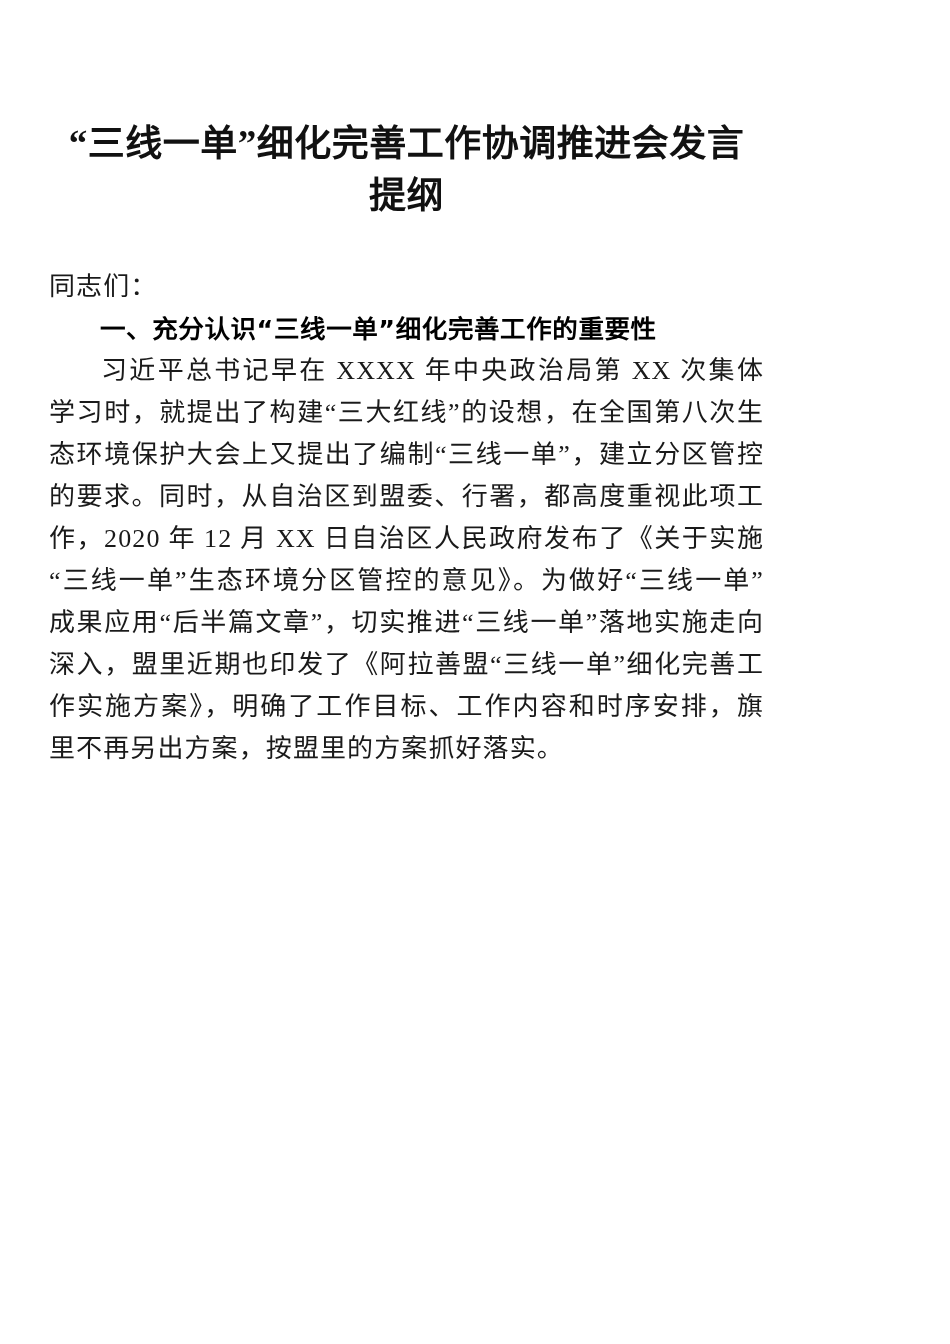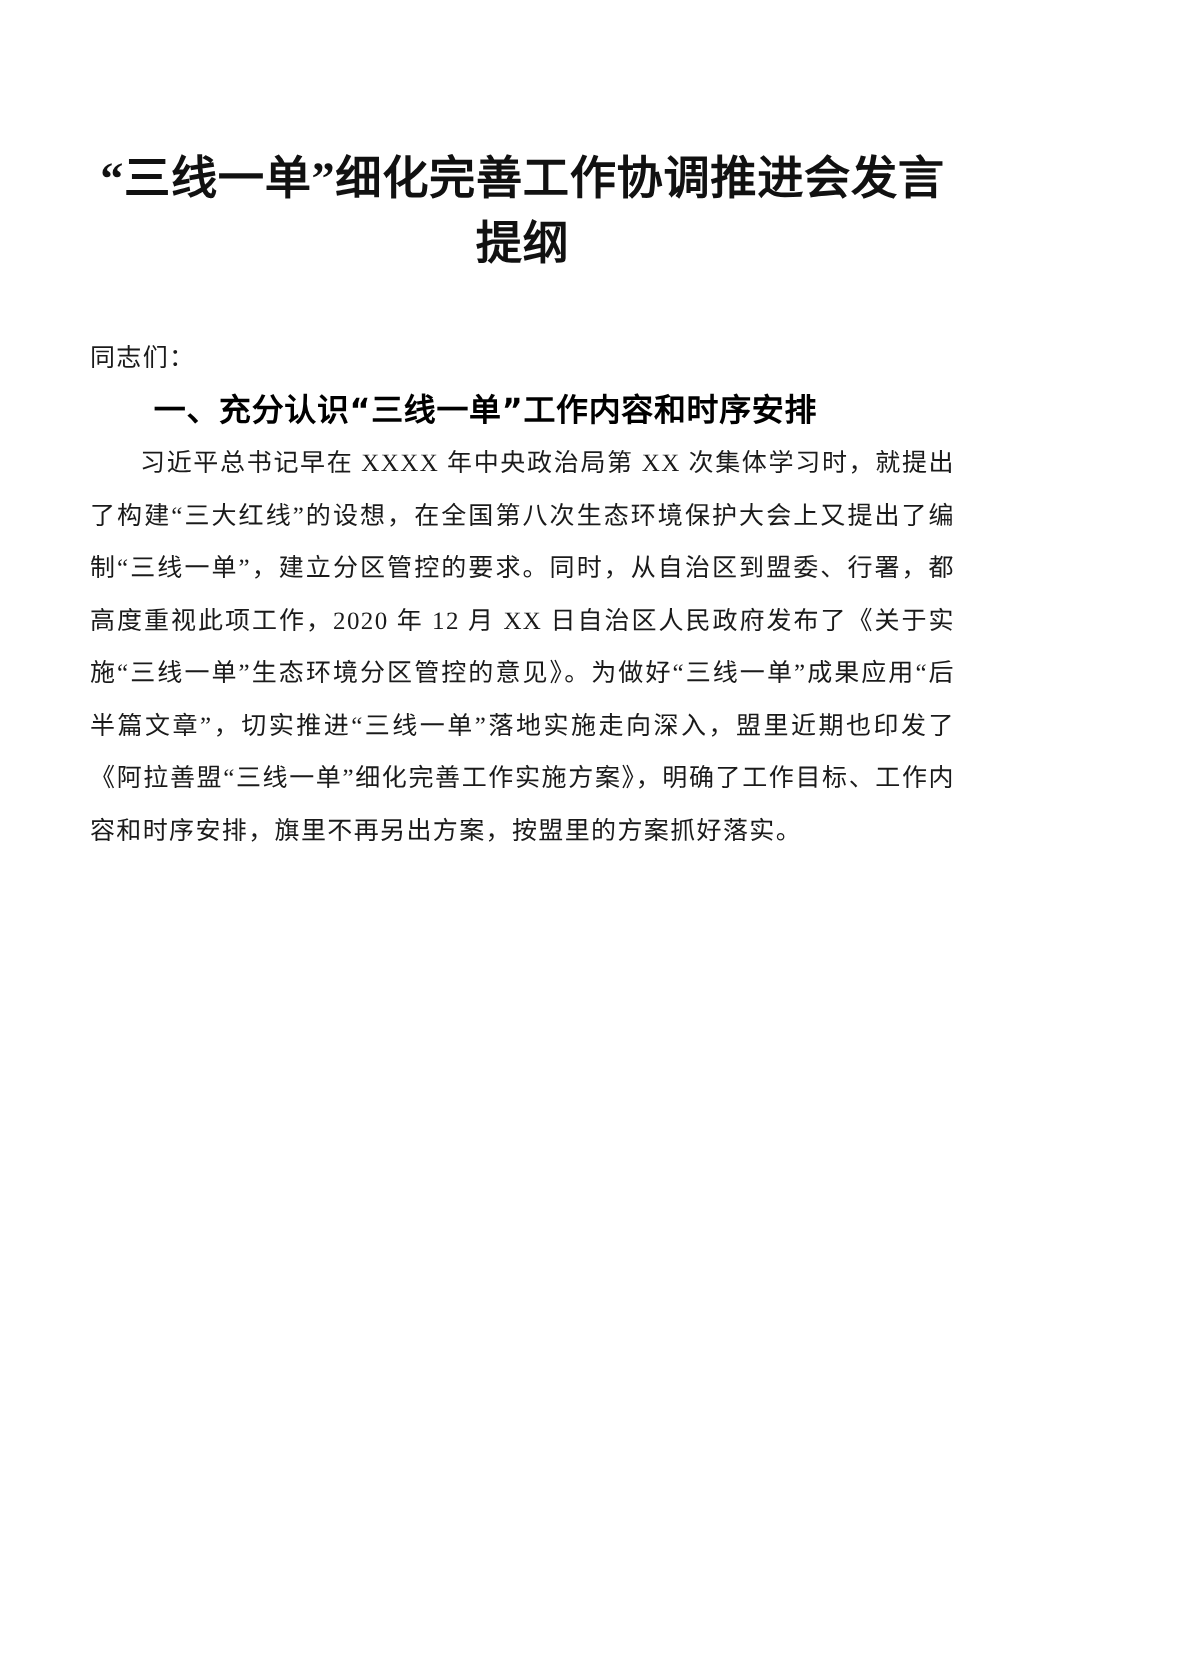--- a/index.html
+++ b/index.html
@@ -16,21 +16,21 @@
     color: #000000;
     -webkit-font-smoothing: antialiased;
   }
 
   .page {
     position: relative;
     width: 869px;
     height: 1344px;
     background: #ffffff;
     box-sizing: border-box;
-    padding: 118px 105px 0 72px;
+    padding: 118px 105px 0 49px;
   }
 
   .doc-title {
     font-family: "Liberation Serif", "DejaVu Serif", serif;
     font-weight: bold;
     font-size: 37px;
     line-height: 52px;
     text-align: center;
     letter-spacing: 0.5px;
     margin: 0 0 0 0;
@@ -48,21 +48,21 @@
     line-height: 42px;
     letter-spacing: 1.1px;
     text-align: justify;
     text-justify: inter-ideograph;
     color: #1a1a1a;
   }
 
   p.para {
     margin: 0;
     text-indent: 2em;
-    font-size: 20px;
+    font-size: 26px;
     line-height: 42px;
     letter-spacing: 1.1px;
     text-align: justify;
     text-justify: inter-ideograph;
   }
 
   p.para.no-indent {
     text-indent: 0;
   }
 
@@ -84,20 +84,20 @@
 
   <h1 class="doc-title">“三线一单”细化完善工作协调推进会发言提纲</h1>
 
   <div class="title-spacer"></div>
 
   <div class="body-block">
 
     <p class="para no-indent">同志们：</p>
 
 
-    <h2 class="section-heading">一、充分认识“三线一单”工作内容和时序安排</h2>
+    <h2 class="section-heading">一、充分认识“三线一单”细化完善工作的重要性</h2>
 
 
     <p class="para">习近平总书记早在 XXXX 年中央政治局第 XX 次集体学习时，就提出了构建“三大红线”的设想，在全国第八次生态环境保护大会上又提出了编制“三线一单”，建立分区管控的要求。同时，从自治区到盟委、行署，都高度重视此项工作，2020 年 12 月 XX 日自治区人民政府发布了《关于实施“三线一单”生态环境分区管控的意见》。为做好“三线一单”成果应用“后半篇文章”，切实推进“三线一单”落地实施走向深入，盟里近期也印发了《阿拉善盟“三线一单”细化完善工作实施方案》，明确了工作目标、工作内容和时序安排，旗里不再另出方案，按盟里的方案抓好落实。</p>
 
   </div>
 
 </div>
 
 </body></html>

